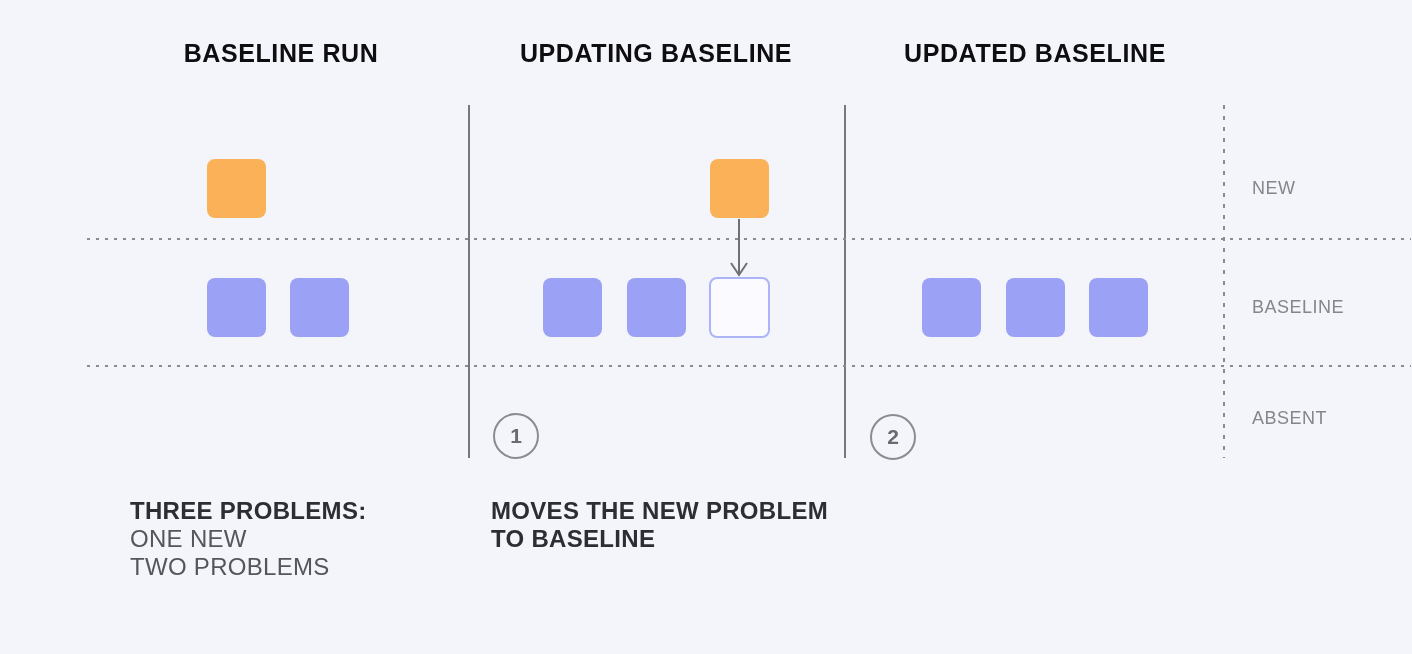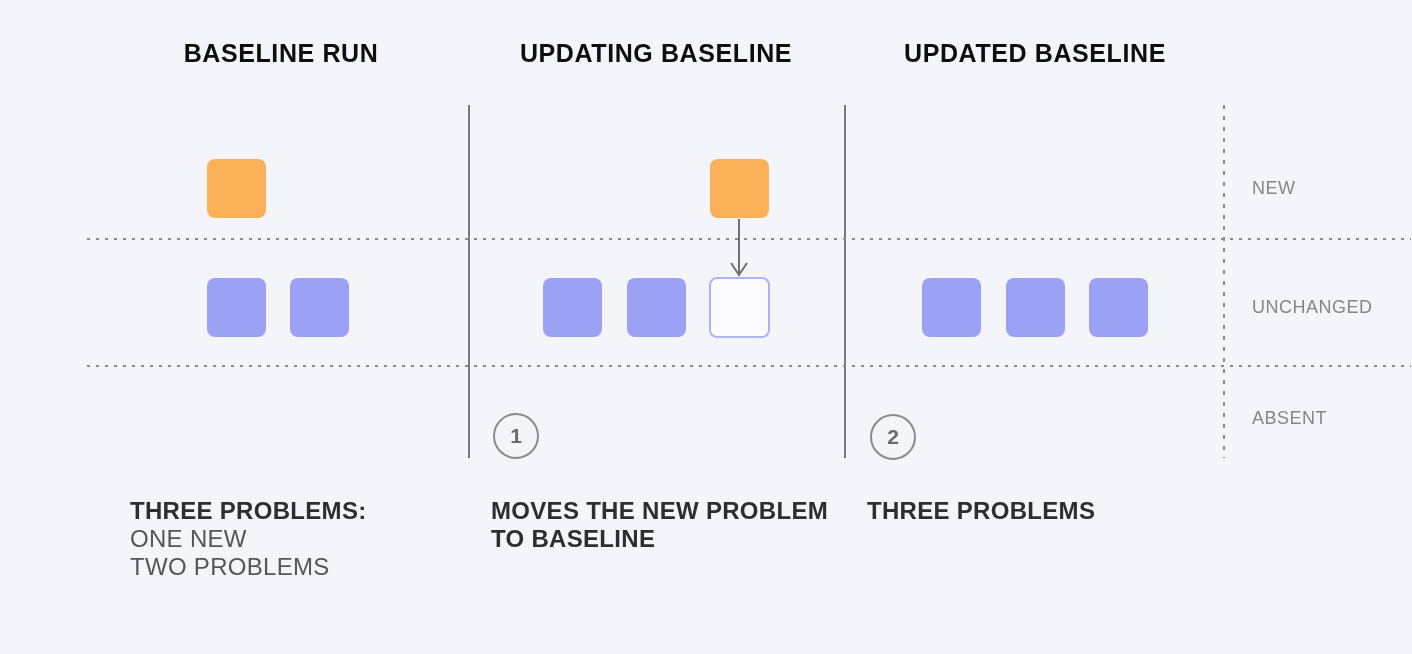--- a/index.html
+++ b/index.html
@@ -180,21 +180,21 @@
 
   <div class="vline v1"></div>
   <div class="vline v2"></div>
 
   <div class="hdots r1"></div>
   <div class="hdots r2"></div>
 
   <div class="vdots"></div>
 
   <div class="row-label new">NEW</div>
-  <div class="row-label unchanged">UNCHANGED</div>
+  <div class="row-label unchanged">BASELINE</div>
   <div class="row-label absent">ABSENT</div>
 
   <div class="sq new c1-new"></div>
   <div class="sq unchanged c1-u1"></div>
   <div class="sq unchanged c1-u2"></div>
 
   <div class="sq new c2-new"></div>
   <div class="sq unchanged c2-u1"></div>
   <div class="sq unchanged c2-u2"></div>
   <div class="sq ghost c2-ghost"></div>
@@ -214,16 +214,15 @@
   <div class="caption c1">
     <div class="bold">THREE PROBLEMS:</div>
     <div class="sub">ONE NEW</div>
     <div class="sub">TWO PROBLEMS</div>
   </div>
   <div class="caption c2">
     <div class="bold">MOVES THE NEW PROBLEM</div>
     <div class="bold">TO BASELINE</div>
   </div>
   <div class="caption c3">
-    <div class="bold">THREE PROBLEMS</div>
   </div>
 
 </div>
 
 </body></html>

